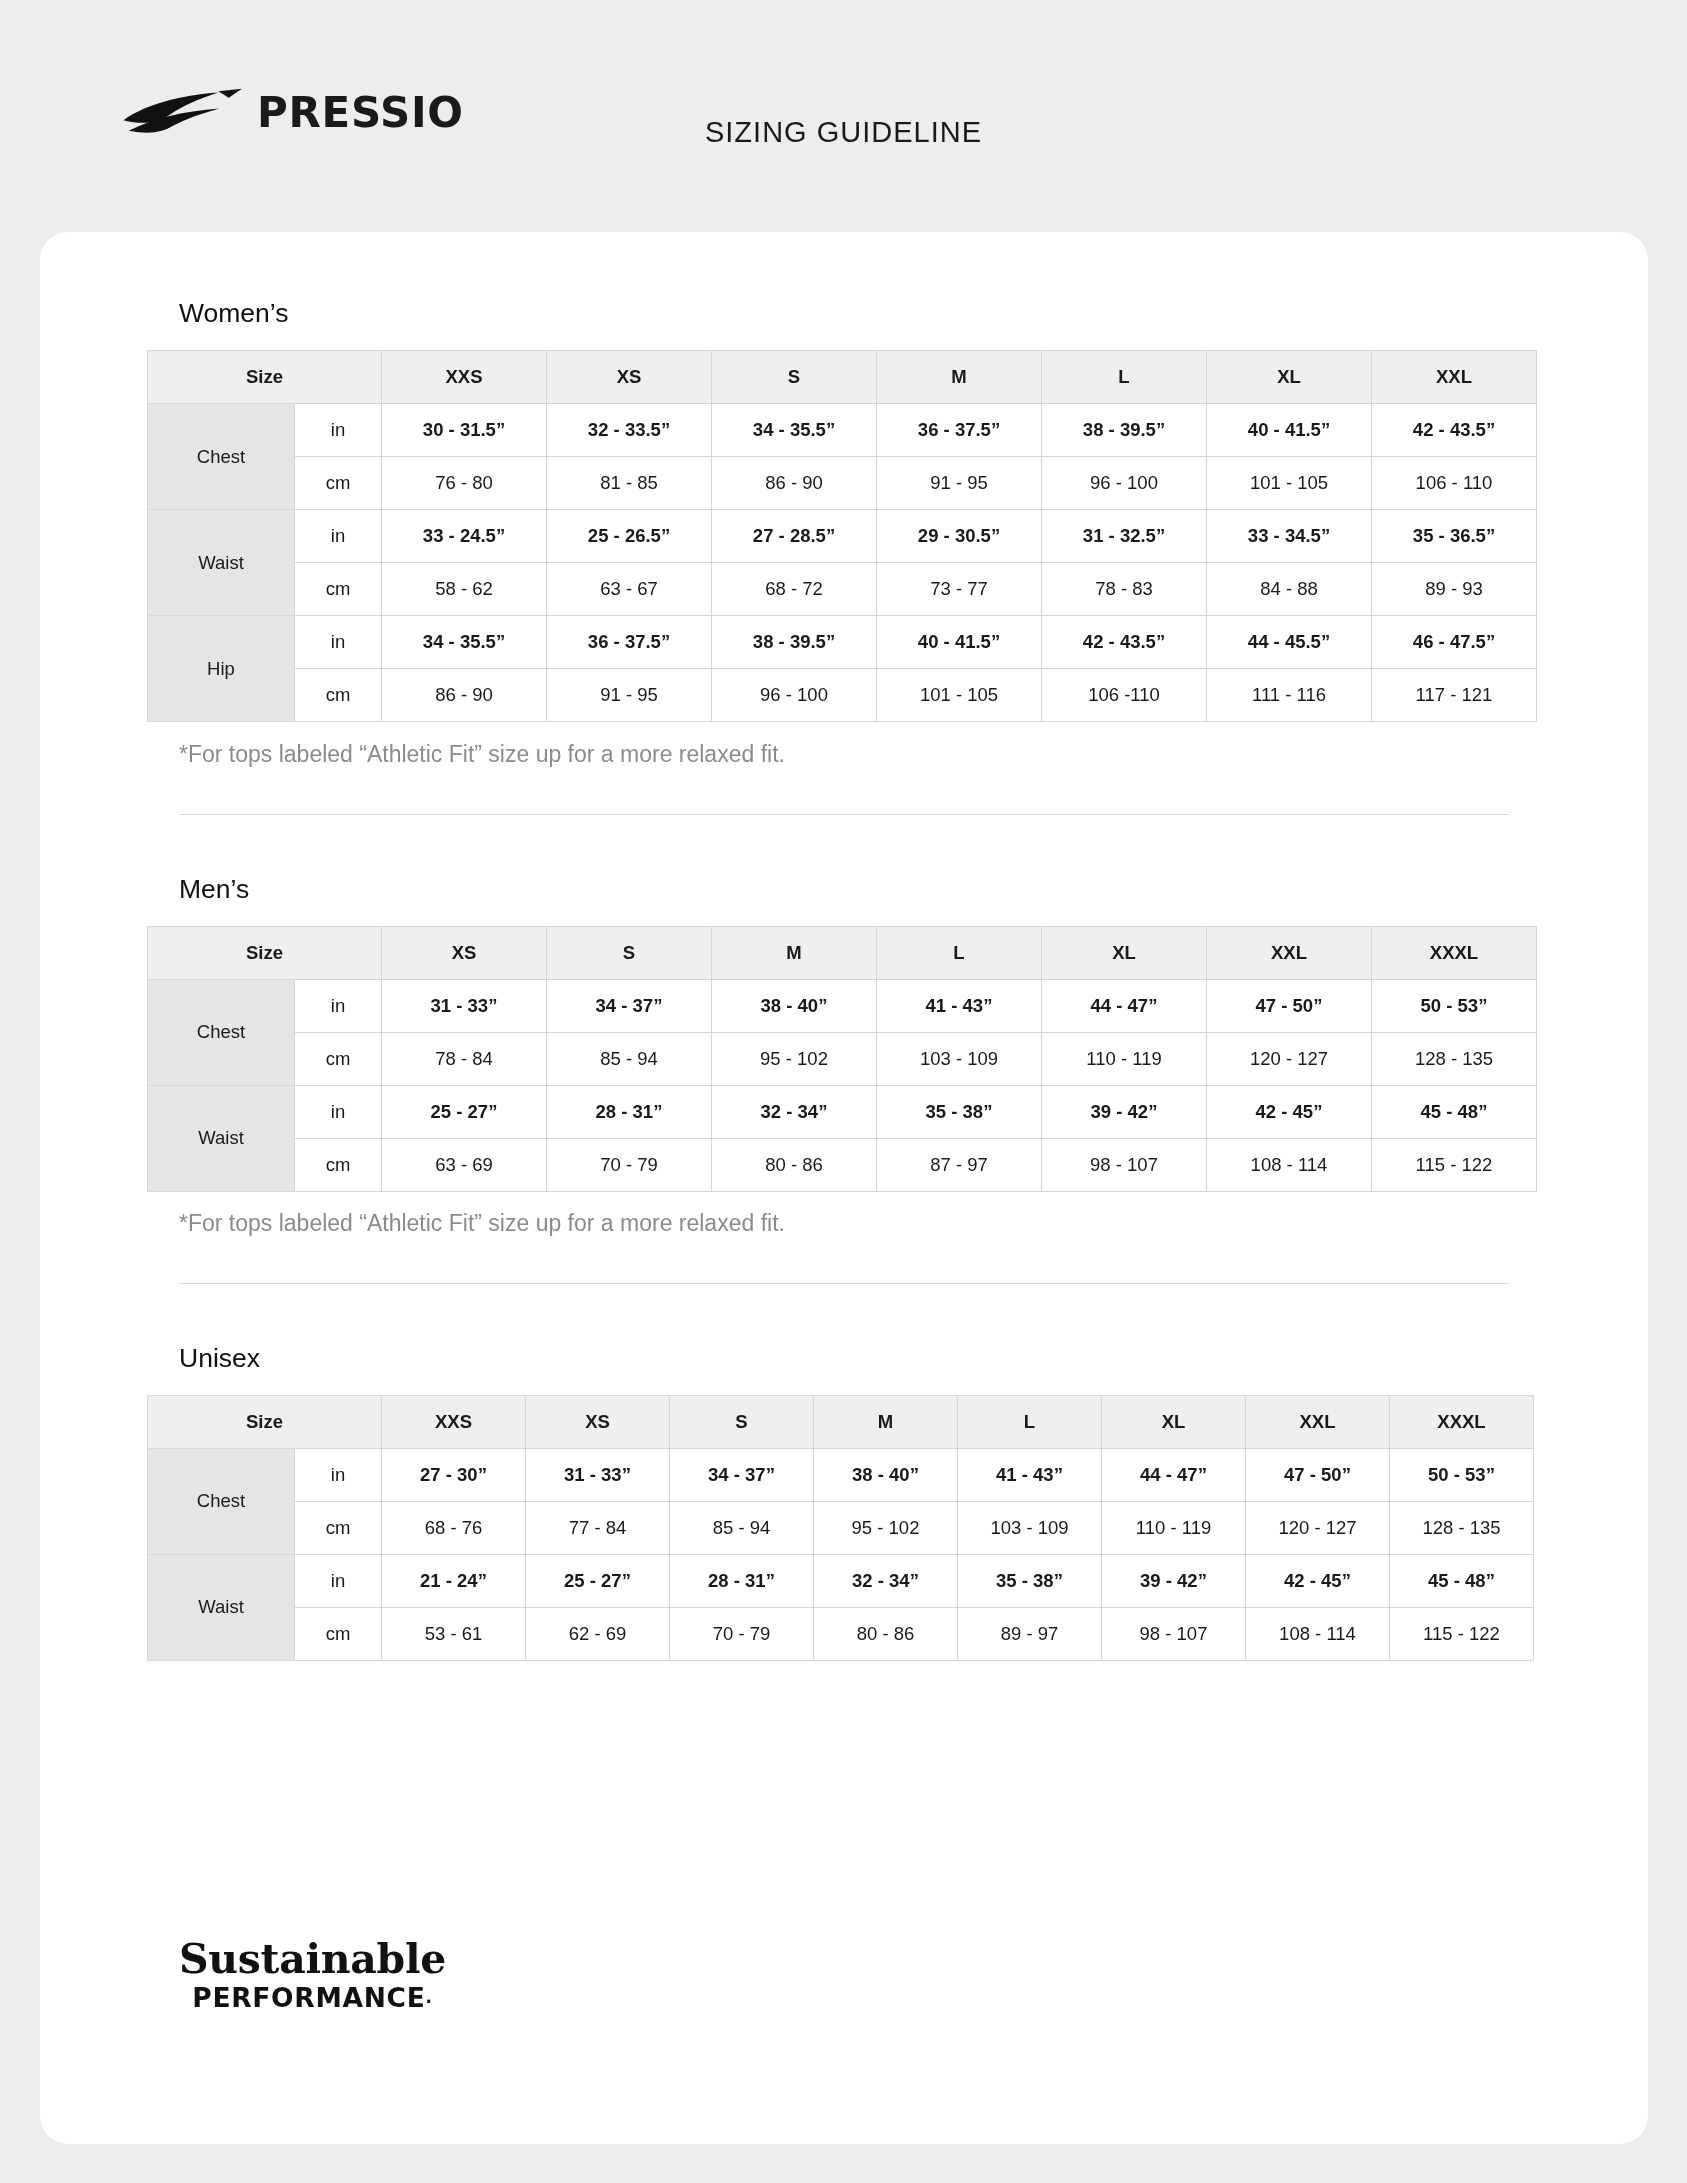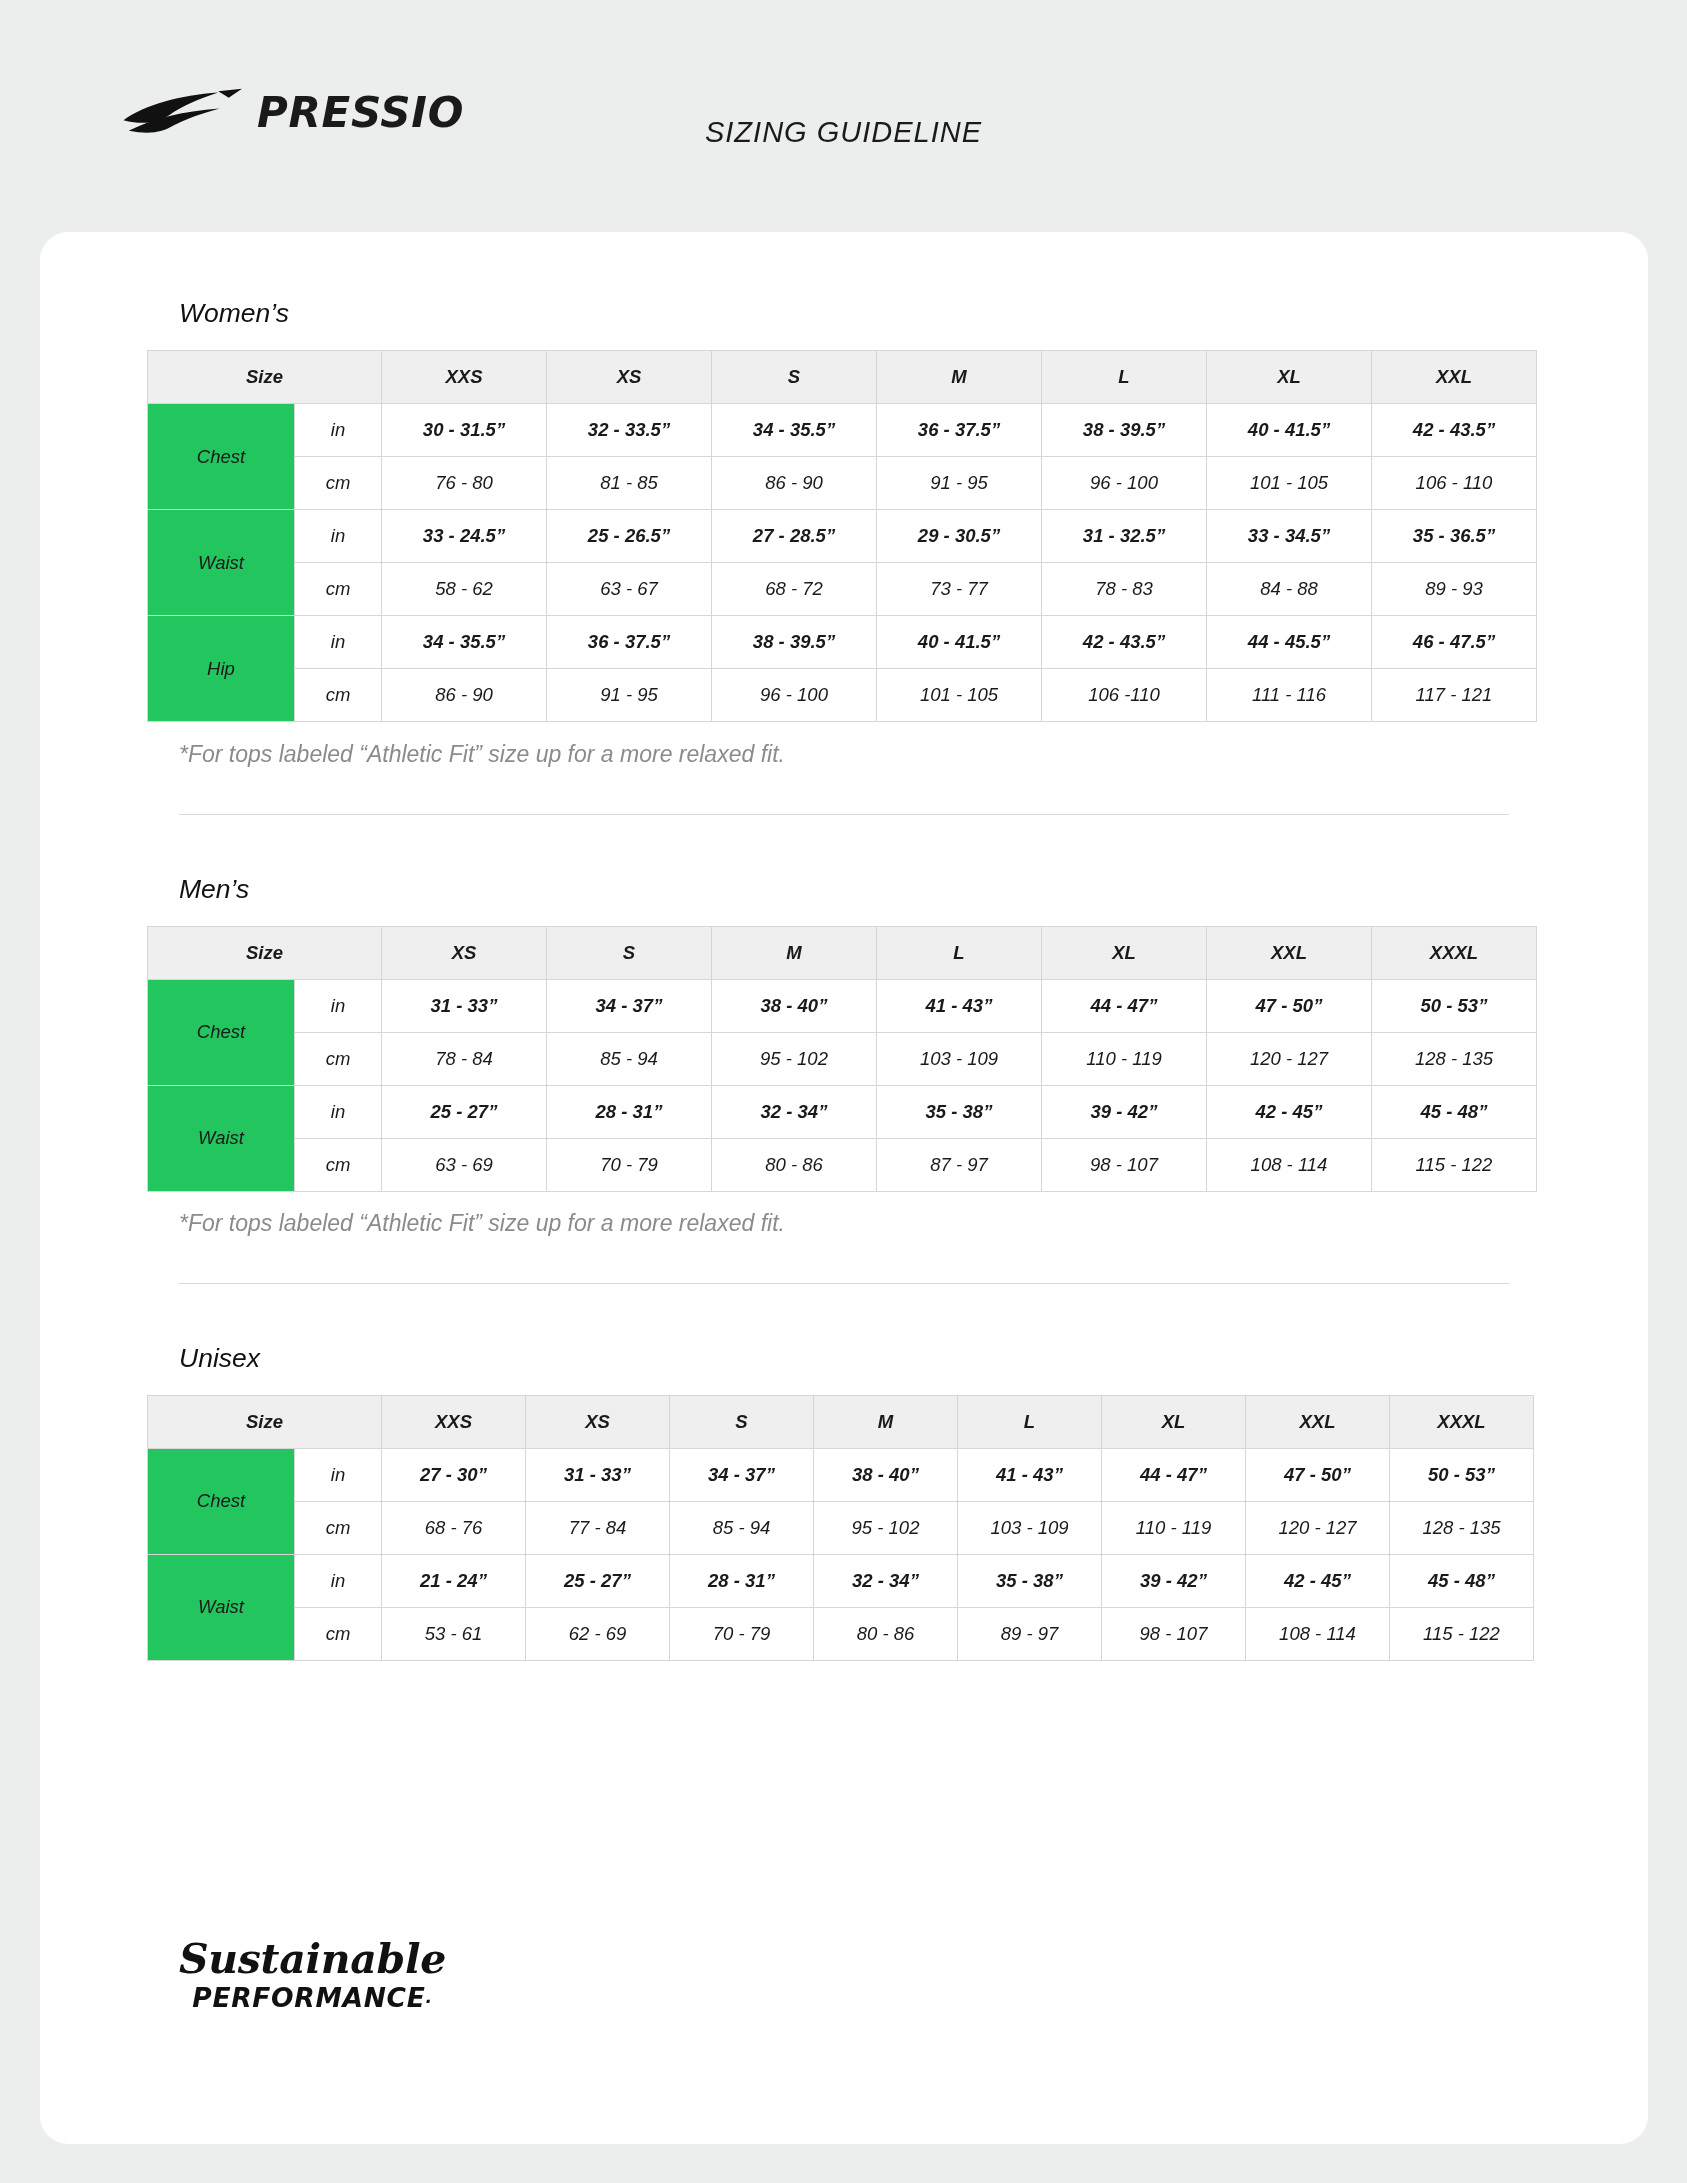--- a/index.html
+++ b/index.html
@@ -12,21 +12,20 @@
     height: 2183px;
     font-family: "Liberation Sans", sans-serif;
     color: #1a1a1a;
     -webkit-font-smoothing: antialiased;
   }
   .page {
     width: 1687px;
     height: 2183px;
     position: relative;
     box-sizing: border-box;
-    font-style: italic;
   }
   
   .header {
     height: 225px;
     display: flex;
     align-items: center;
     padding: 0 119px;
     box-sizing: border-box;
   }
   .logo {
@@ -89,21 +88,21 @@
   .hdr-row th {
     background: #efefef;
     font-weight: bold;
     font-size: 20px;
     height: 61px;
   }
   .hdr-row th.size-label { font-weight: bold; }
   .rowlabel {
     font-size: 20px;
     font-weight: 400;
-    background: #22c55e;
+    background: #e5e5e5;
   }
   .unit {
     font-size: 18.5px;
     background: #fff;
   }
   .val { font-weight: bold; }
   .val-cm { font-weight: 400; }
   .footnote {
     font-size: 23px;
     color: #8b8b8b;

